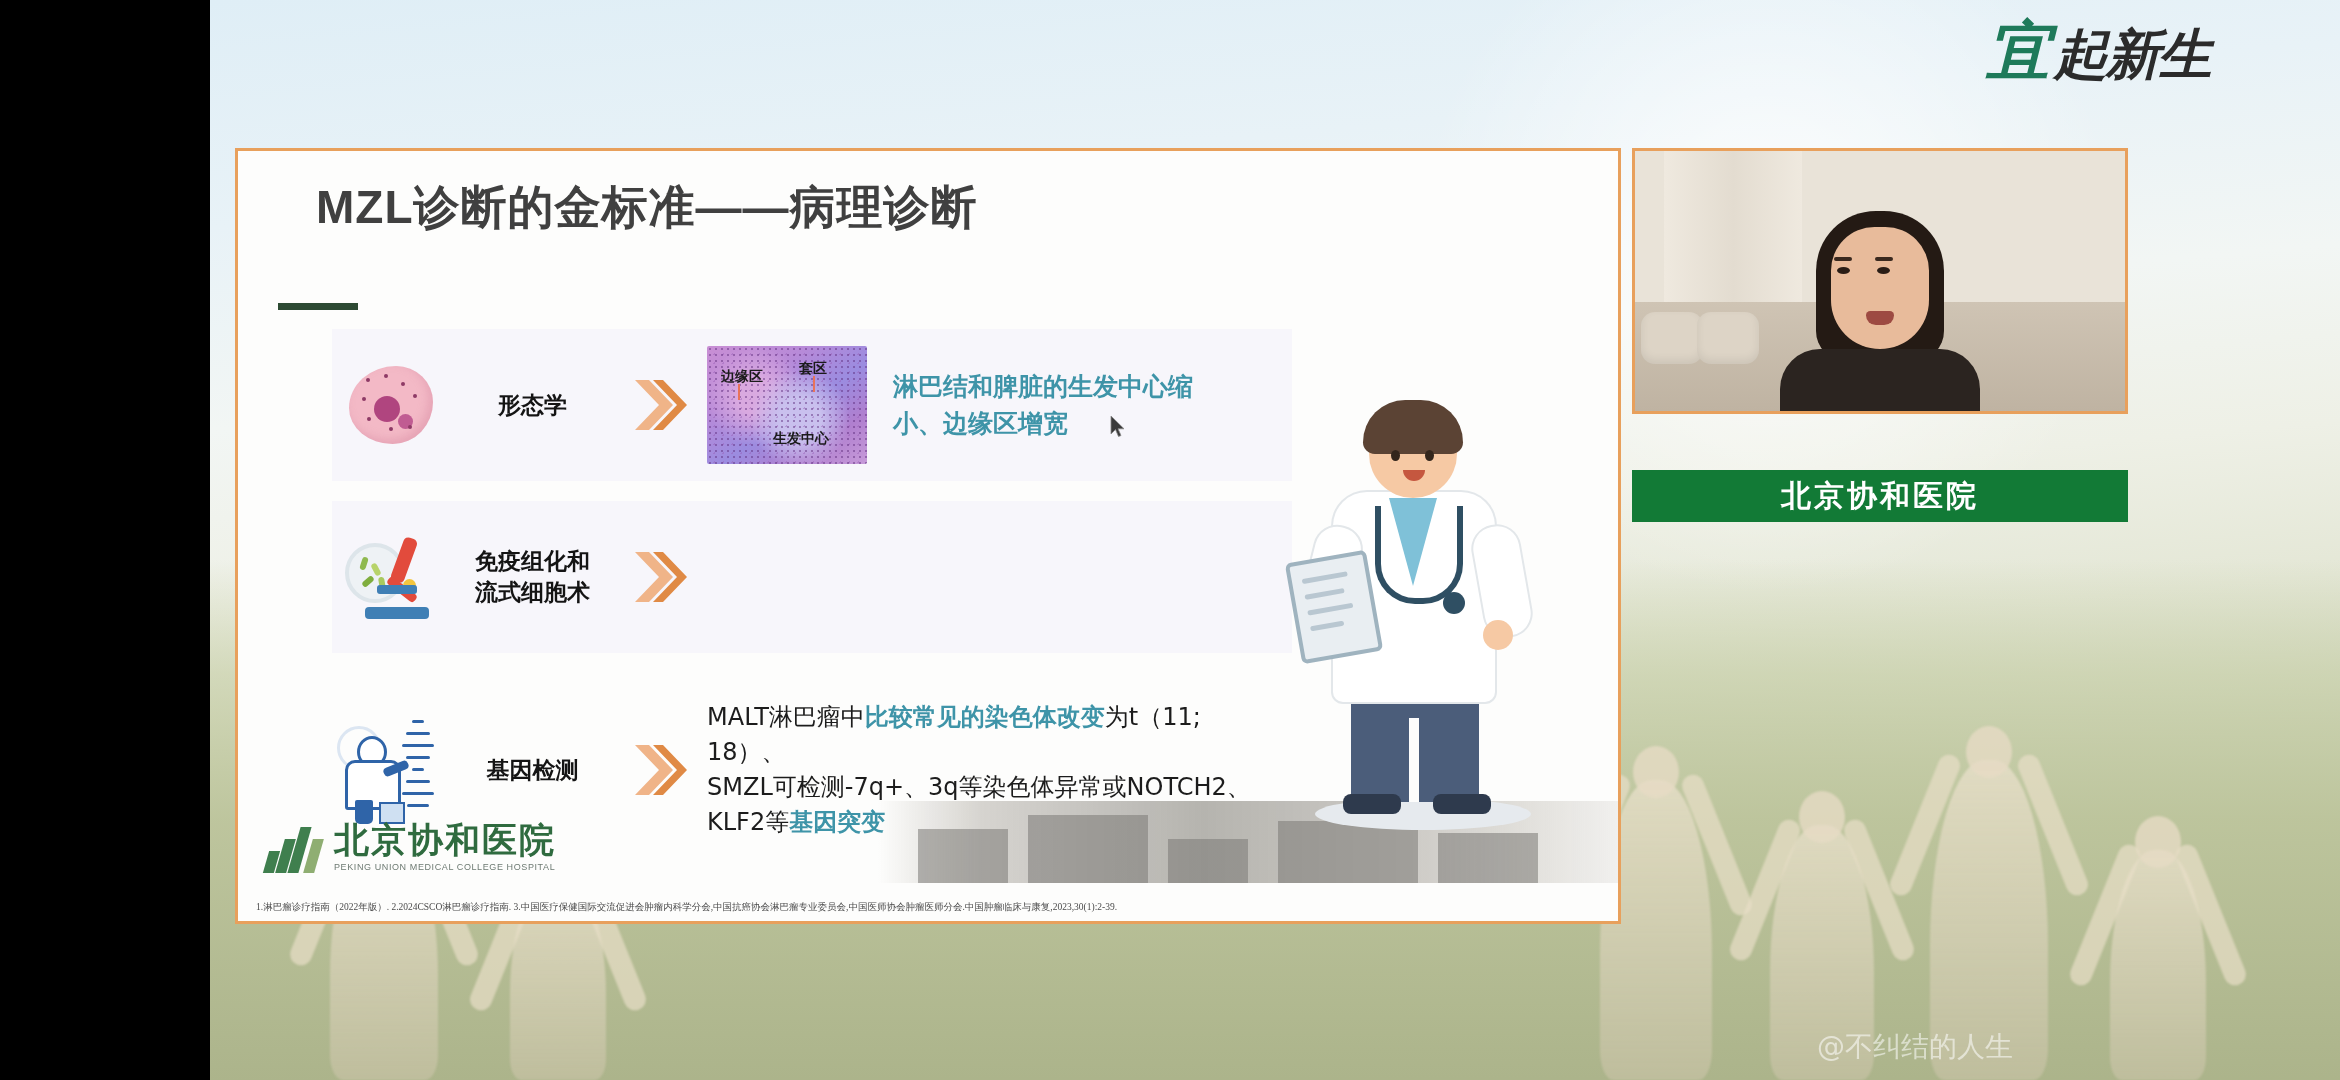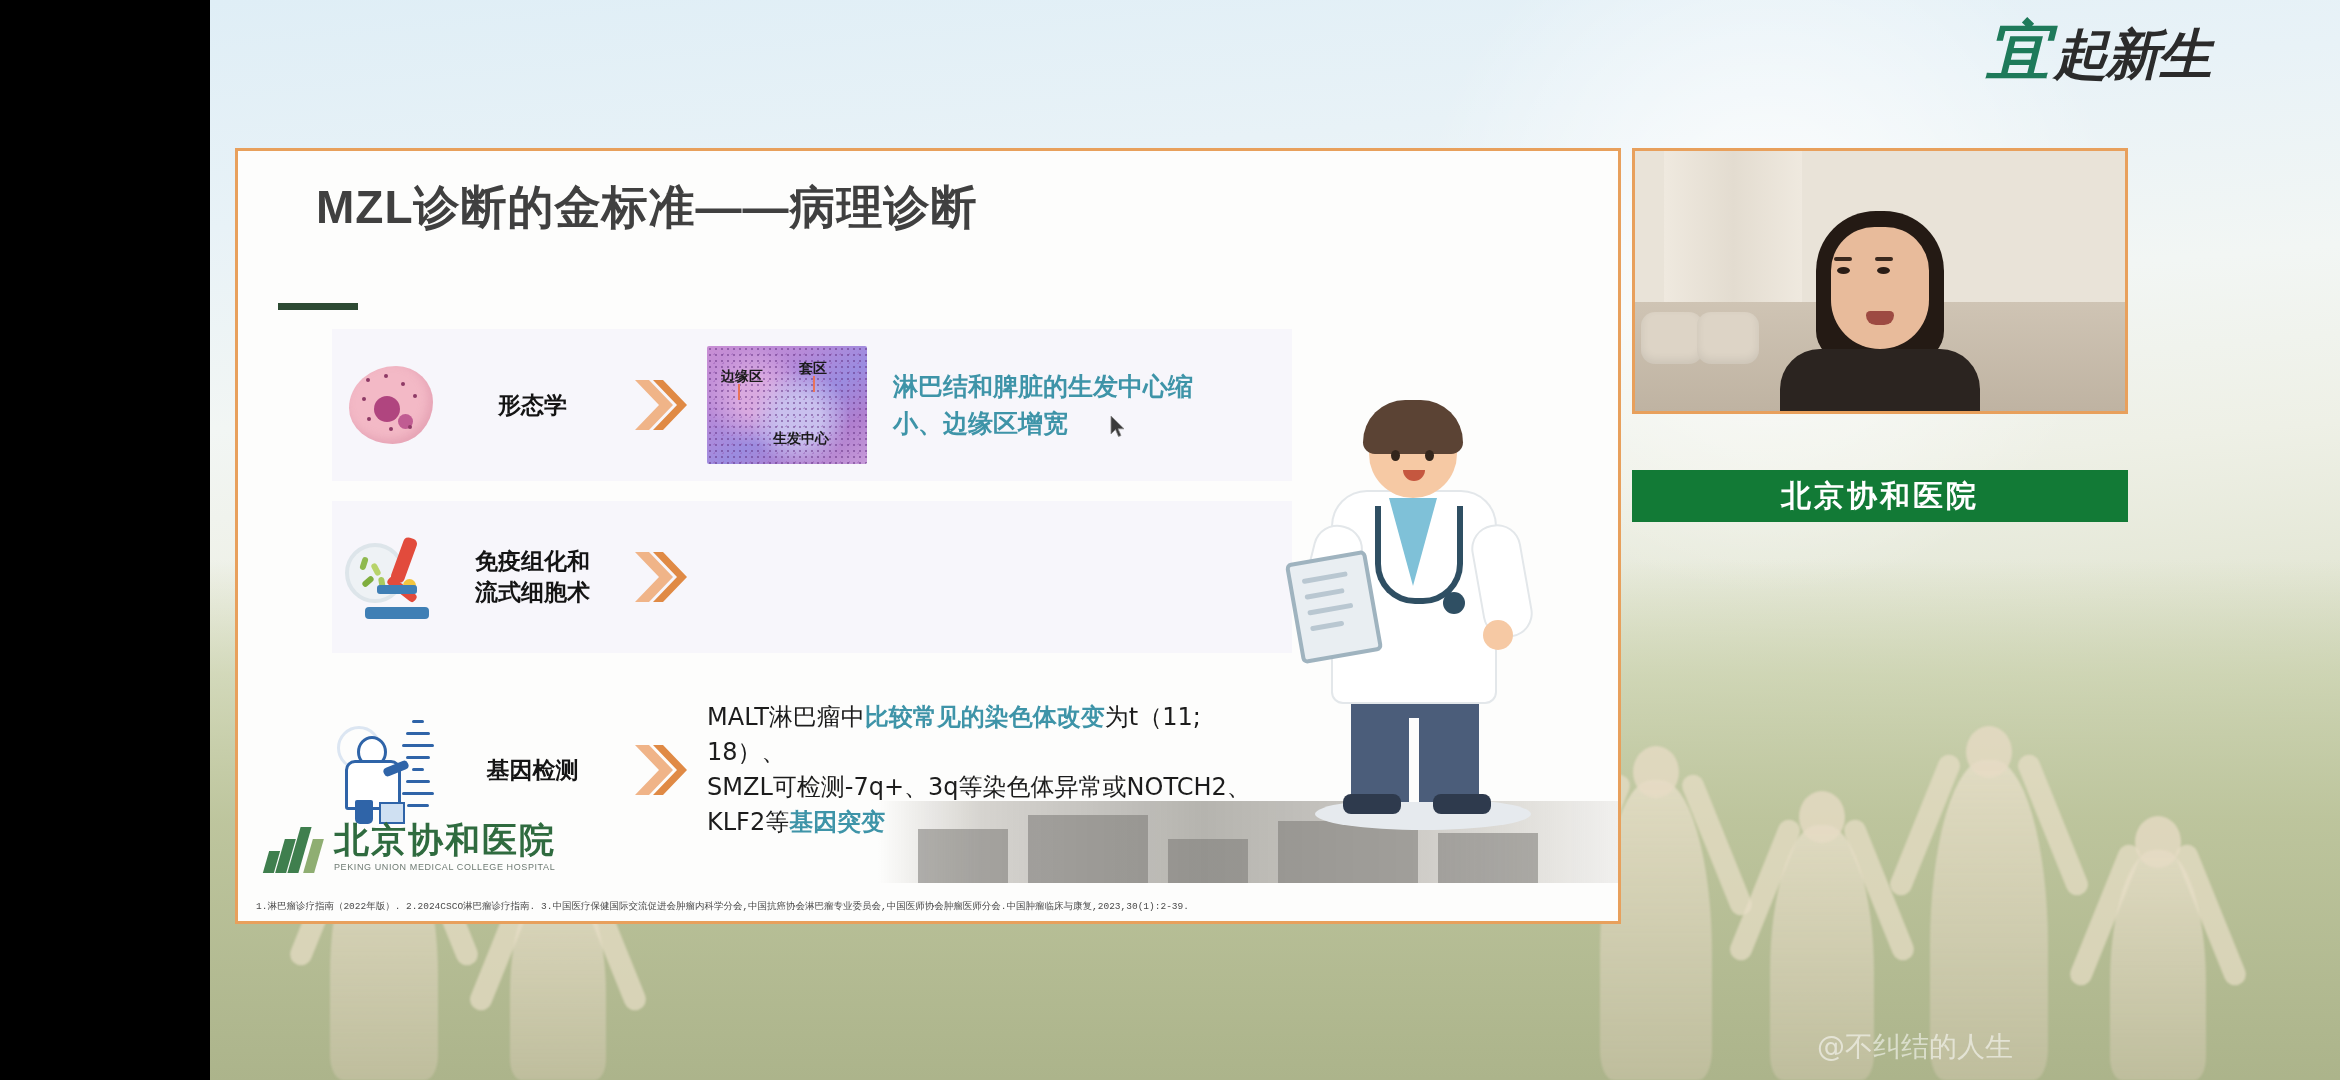--- a/index.html
+++ b/index.html
@@ -197,21 +197,21 @@
   #slide-logo .mark i{position:absolute;bottom:0;width:11px;background:#3f7f4e;
     transform:skewX(-16deg);display:block;}
   #slide-logo .txt{display:flex;flex-direction:column;}
   #slide-logo .cn{font-family:"Liberation Serif","DejaVu Serif",serif;font-size:35px;font-weight:700;
     color:#2f6b3f;letter-spacing:2px;line-height:1;white-space:nowrap;}
   #slide-logo .en{font-size:9px;color:#6d7a72;letter-spacing:.6px;margin-top:4px;white-space:nowrap;}
 
   
   #refs{position:absolute;left:18px;bottom:8px;right:10px;font-size:9.5px;color:#4a4a4a;
     line-height:1.3;white-space:nowrap;overflow:hidden;z-index:7;
-    font-family:Liberation Mono, monospace;}
+    font-family:Liberation Serif, serif;}
 
   
   #speaker{position:absolute;left:1632px;top:148px;width:490px;height:260px;z-index:25;
     border:3px solid #e8a05c;overflow:hidden;background:#d9cfc4;}
   #speaker .room{position:absolute;inset:0;
     background:linear-gradient(180deg,#e4ddd2 0%,#ded6c9 40%,#d2c8ba 100%);}
   #speaker .wall{position:absolute;left:0;top:0;width:100%;height:58%;background:#e9e3d8;}
   #speaker .curtain{position:absolute;left:6%;top:0;width:28%;height:70%;
     background:linear-gradient(90deg,#efe9df,#e3dcd0,#efe9df);}
   #speaker .sofa{position:absolute;left:0;bottom:0;width:100%;height:42%;

